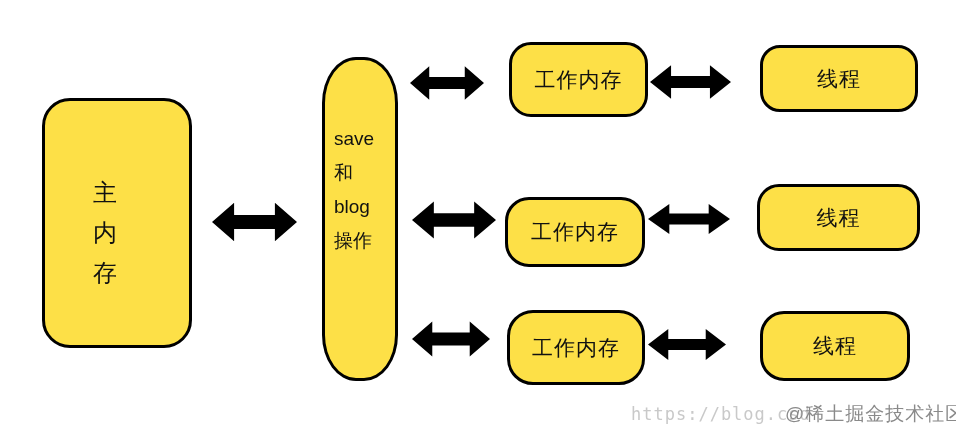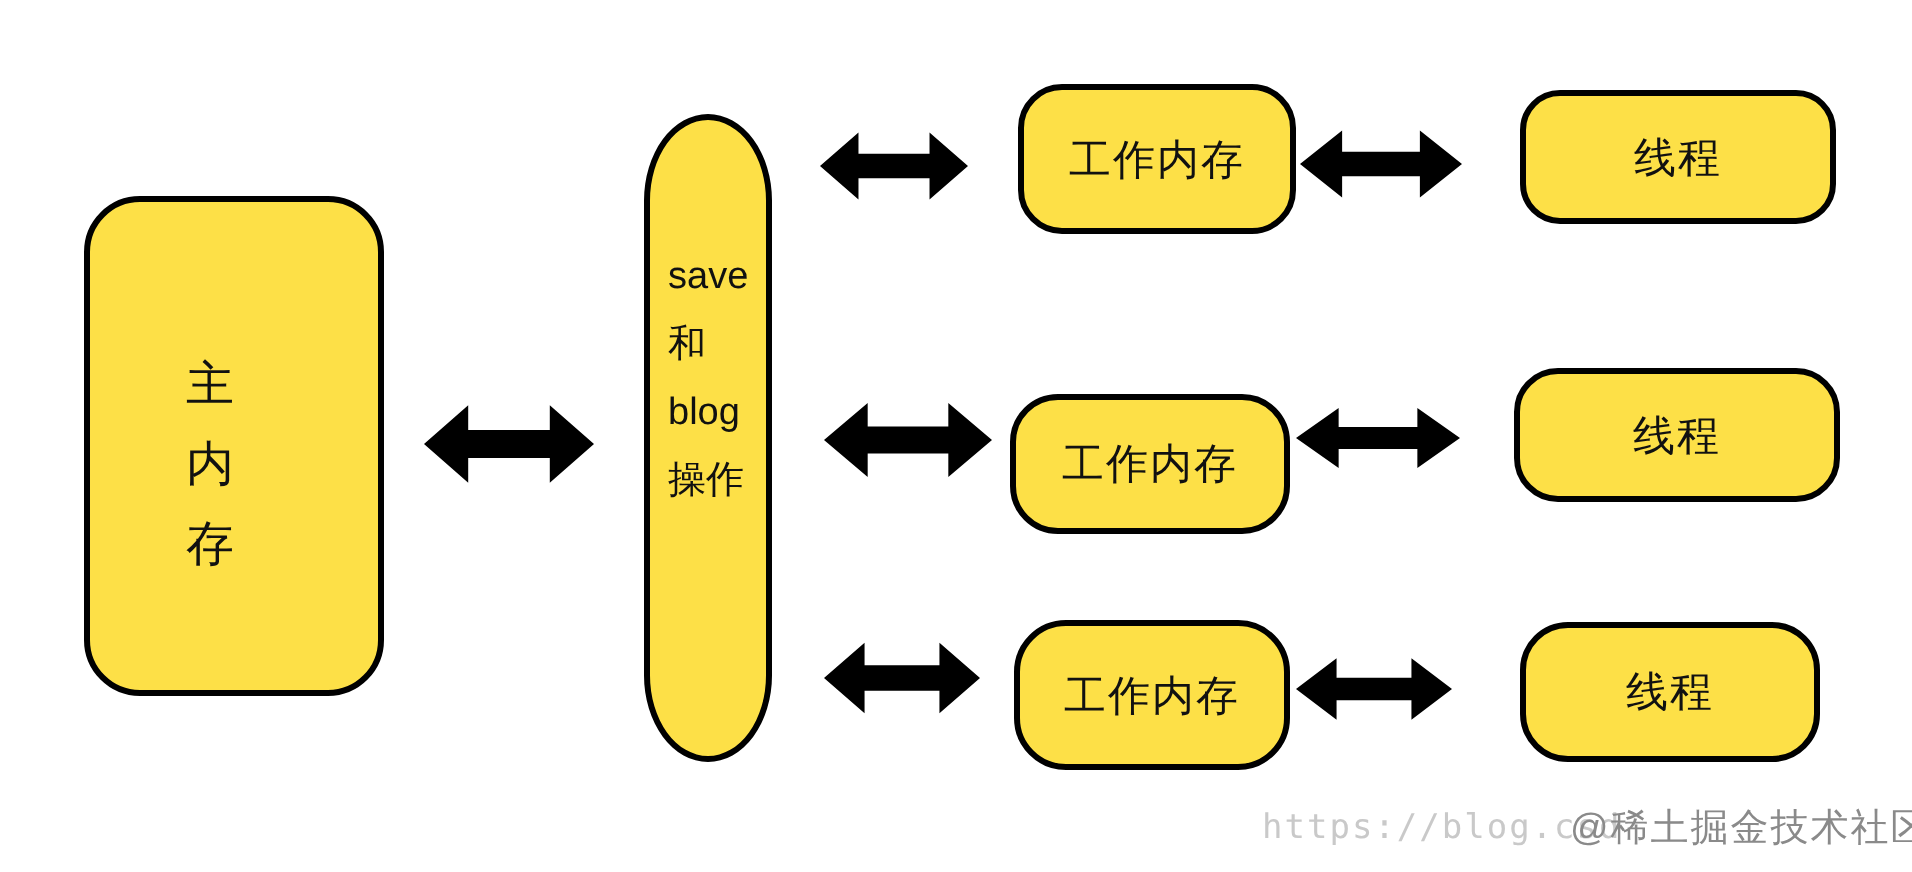--- a/index.html
+++ b/index.html
@@ -33,21 +33,21 @@
     flex-direction:column;
   }
   #main-memory .vchar{
     display:block;
     font-size:24px;
     line-height:40px;
     transform:translate(-12px,10px);
   }
   
   #ops-pill{
-    left:322px;top:57px;width:64px;height:324px;
+    left:322px;top:57px;width:76px;height:324px;
     border-radius:34px / 46px;
     align-items:flex-start;
     justify-content:flex-start;
   }
   #ops-pill .pill-text{
     padding:62px 0 0 9px;
     font-size:19px;
     line-height:34px;
   }
   #ops-pill .pill-line{display:block;white-space:nowrap;}

